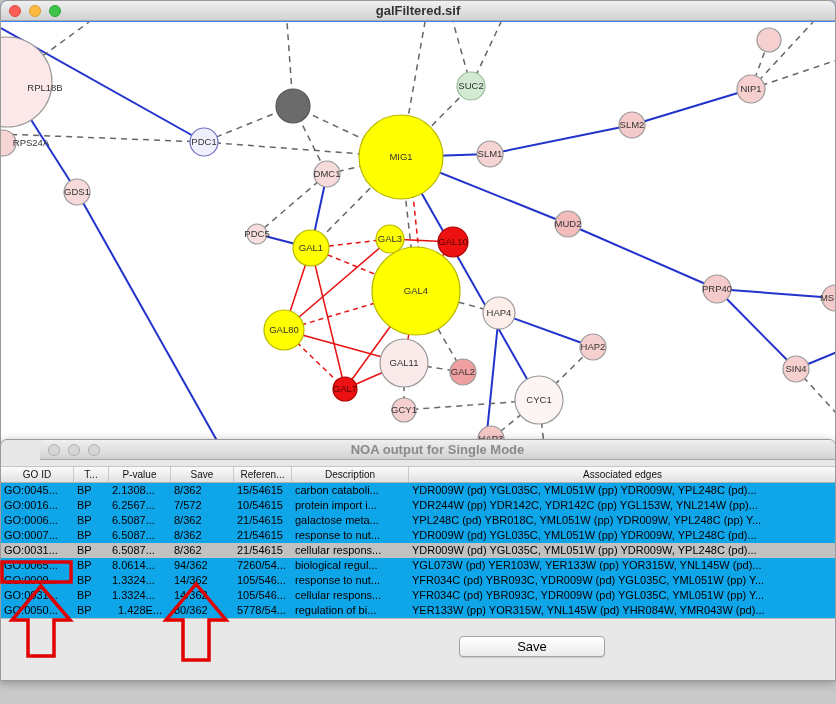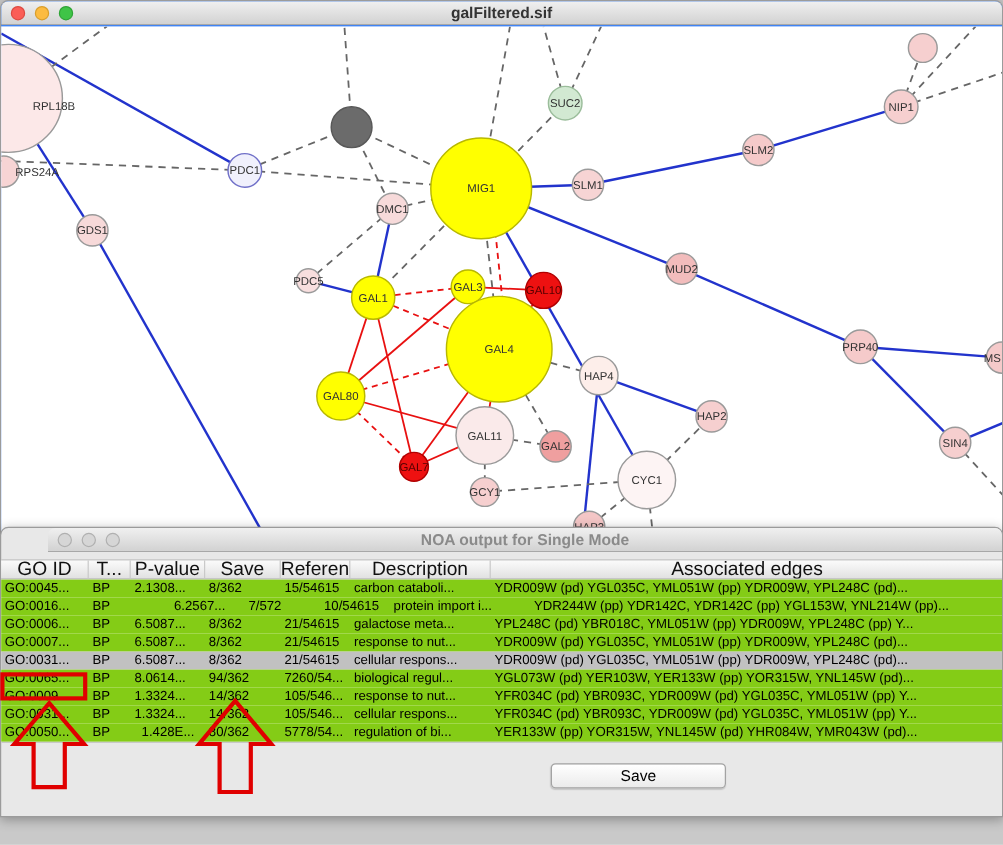--- a/index.html
+++ b/index.html
@@ -41,26 +41,26 @@
   #graph-svg { display: block; }
 
   .table-wrap { position: absolute; top: 26px; left: 0; width: 834px; }
   .thead {
     display: flex; height: 17px;
     background: linear-gradient(#fbfbfb, #e1e1e1);
     border-top: 1px solid #c6c6c6;
     border-bottom: 1px solid #b2b2b2;
   }
   .th {
-    font-size: 16px; line-height: 15px; text-align: center; color: #111;
+    font-size: 10px; line-height: 15px; text-align: center; color: #111;
     border-right: 1px solid #c9c9c9;
     overflow: hidden; white-space: nowrap; flex: none;
   }
   .tbody { background: #fff; border-bottom: 1px solid #bbb; }
-  .tr { display: flex; height: 15px; background: #84cc16; }
+  .tr { display: flex; height: 15px; background: #0ea5e9; }
   .tr.selected { background: #c1c1c1; }
   .td {
     font-size: 11px; line-height: 15px; padding: 0 3px; color: #000;
     overflow: hidden; white-space: nowrap; flex: none;
   }
   .aqua-btn {
     position: absolute; height: 21px; width: 146px;
     border: 1px solid #a3a3a3; border-radius: 4px;
     background: linear-gradient(#ffffff, #ebebeb);
     font-family: inherit; font-size: 13px; color: #000;
@@ -230,21 +230,21 @@
           <div class="td" style="width: 35px;">BP</div>
           <div class="td" style="width: 62px;">2.1308...</div>
           <div class="td" style="width: 63px;">8/362</div>
           <div class="td" style="width: 58px;">15/54615</div>
           <div class="td" style="width: 117px;">carbon cataboli...</div>
           <div class="td" style="width: 428px;">YDR009W (pd) YGL035C, YML051W (pp) YDR009W, YPL248C (pd)...</div>
         </div>
         <div class="tr">
           <div class="td" style="width: 73px;">GO:0016...</div>
           <div class="td" style="width: 35px;">BP</div>
-          <div class="td" style="width: 62px; margin-left: 33px;">6.2567...</div>
+          <div class="td" style="width: 62px;">6.2567...</div>
           <div class="td" style="width: 63px;">7/572</div>
           <div class="td" style="width: 58px;">10/54615</div>
           <div class="td" style="width: 117px;">protein import i...</div>
           <div class="td" style="width: 428px;">YDR244W (pp) YDR142C, YDR142C (pp) YGL153W, YNL214W (pp)...</div>
         </div>
         <div class="tr">
           <div class="td" style="width: 73px;">GO:0006...</div>
           <div class="td" style="width: 35px;">BP</div>
           <div class="td" style="width: 62px;">6.5087...</div>
           <div class="td" style="width: 63px;">8/362</div>

